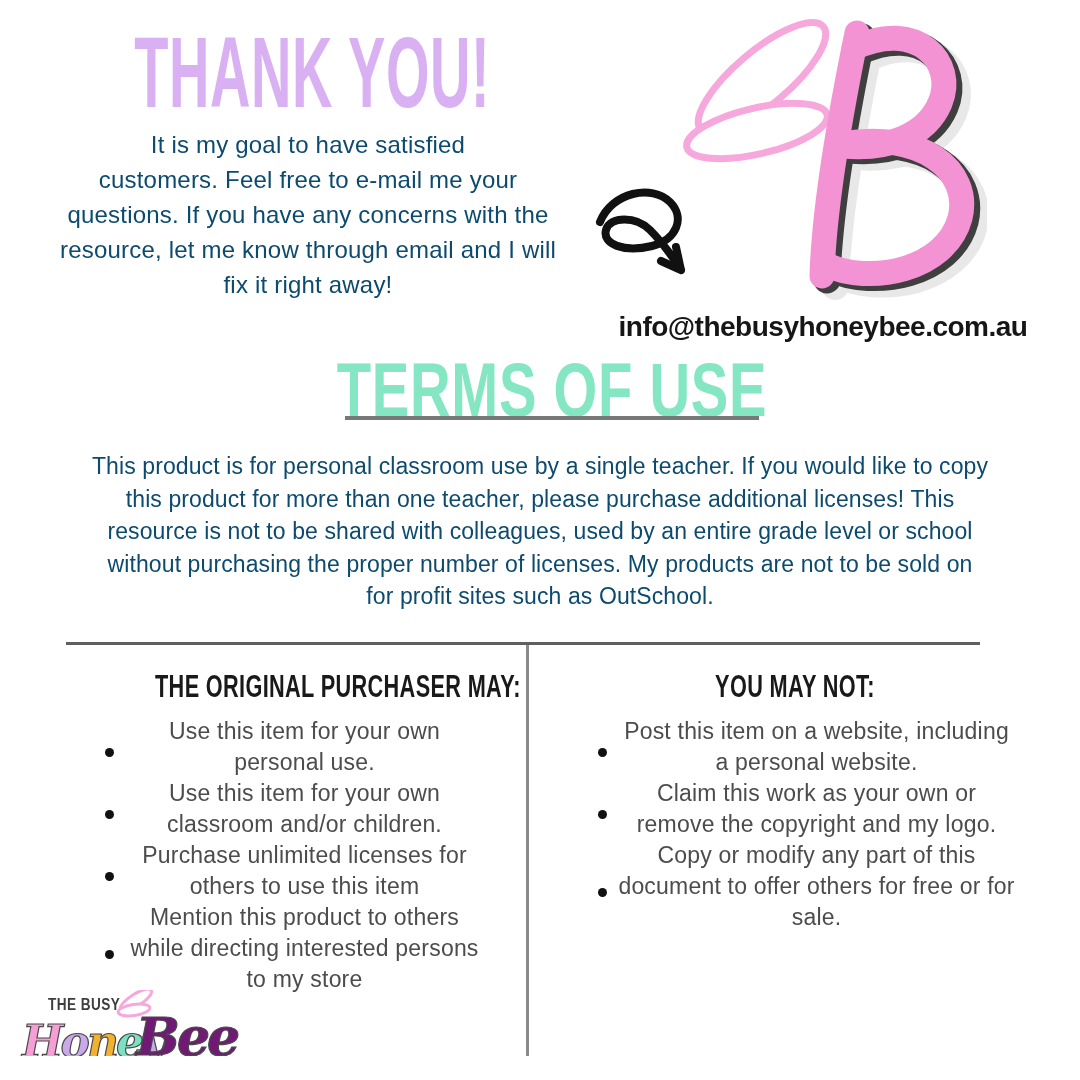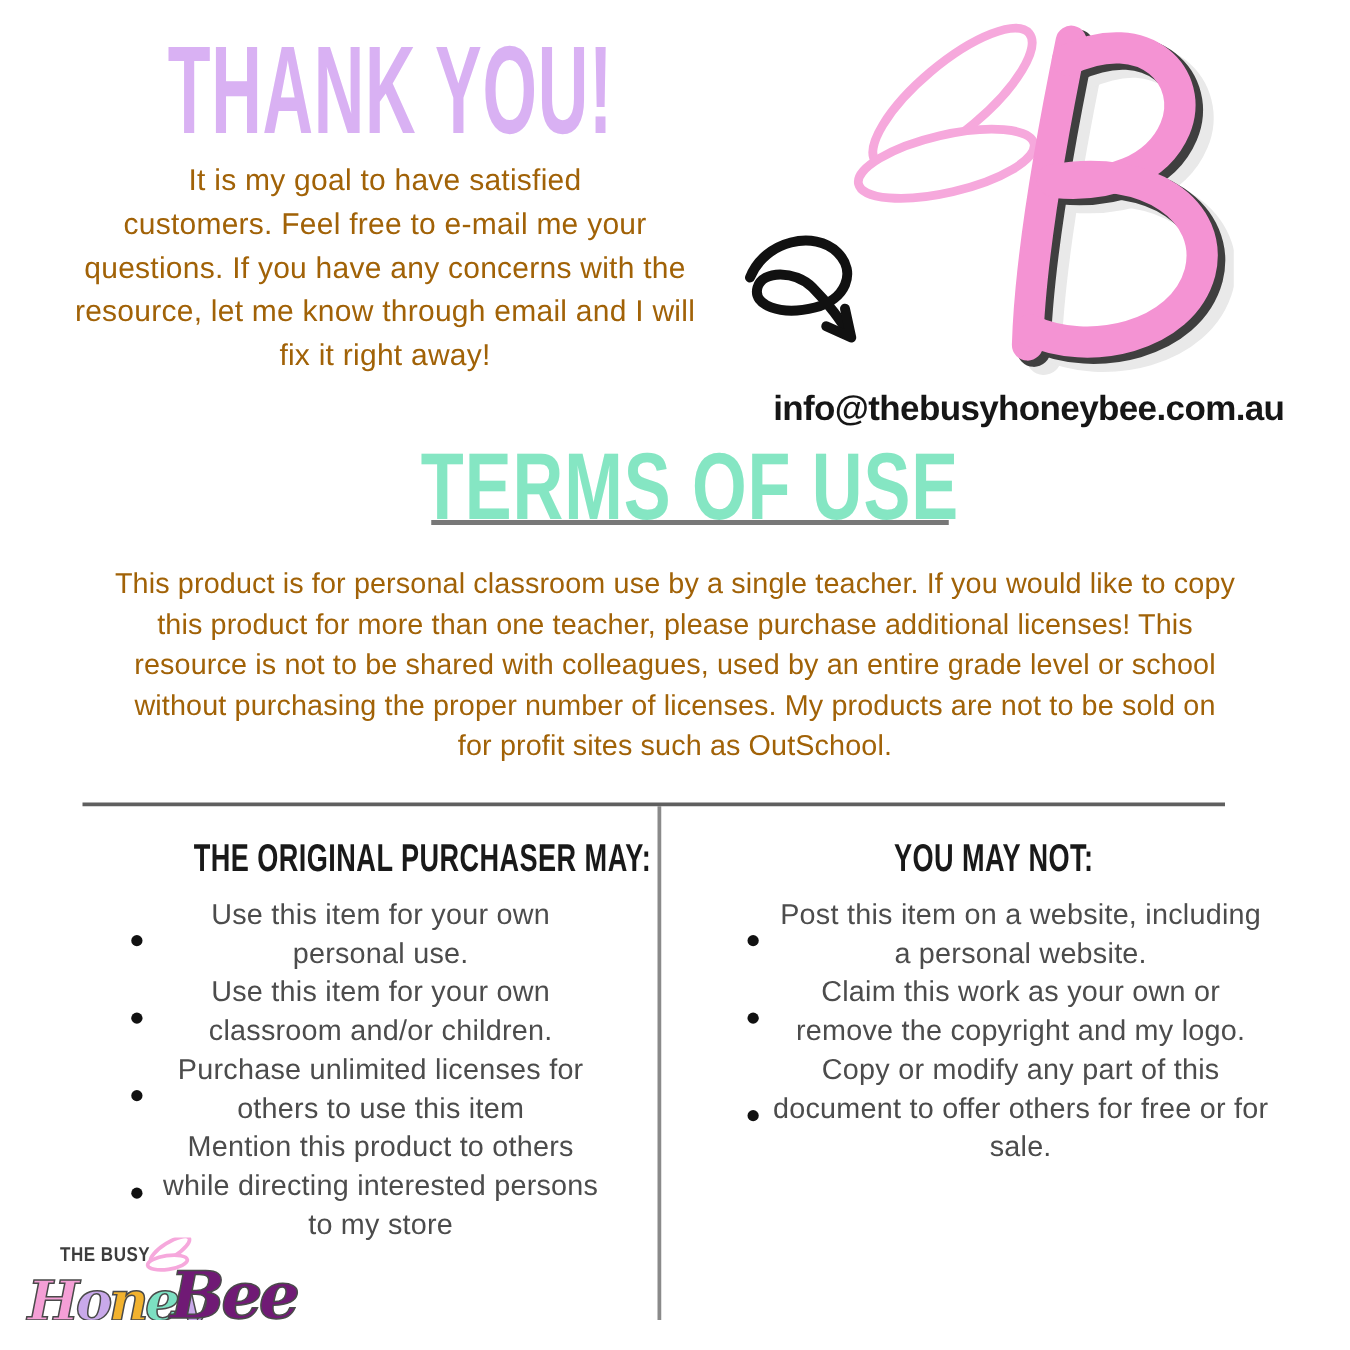--- a/index.html
+++ b/index.html
@@ -12,21 +12,21 @@
   
   .big-title{
     font-weight:bold;text-align:center;line-height:1;
     transform:scaleX(0.56);transform-origin:center;
     letter-spacing:1px;
   }
   .thank-title{left:0;top:22px;width:610px;font-size:100px;color:#d9b1f3;}
   .terms-title{left:92px;top:352px;width:920px;font-size:76px;color:#85e6c3;transform:scaleX(0.74);}
   .terms-underline{left:345px;top:416px;width:414px;height:4px;background:#787878;}
   
-  .para{ text-align:center;color:#a16207;}
+  .para{ text-align:center;color:#0c4a6e;}
   .para .ln{white-space:nowrap;}
   .thank-para{left:28px;top:127px;width:560px;font-size:24px;line-height:35px;letter-spacing:0.2px;}
   .terms-para{left:25px;top:450px;width:1030px;font-size:23px;line-height:32.5px;letter-spacing:0.1px;}
   
   .email{left:608px;top:311px;width:430px;font-size:28px;font-weight:bold;color:#161616;text-align:center;letter-spacing:-0.5px;}
   
   .rule-h{left:66px;top:642px;width:914px;height:3px;background:#5f5f5f;}
   .rule-v{left:526px;top:645px;width:3px;height:418px;background:#8a8a8a;}
   
   .col-head{font-weight:bold;color:#191919;text-align:center;font-size:31px;line-height:1;

